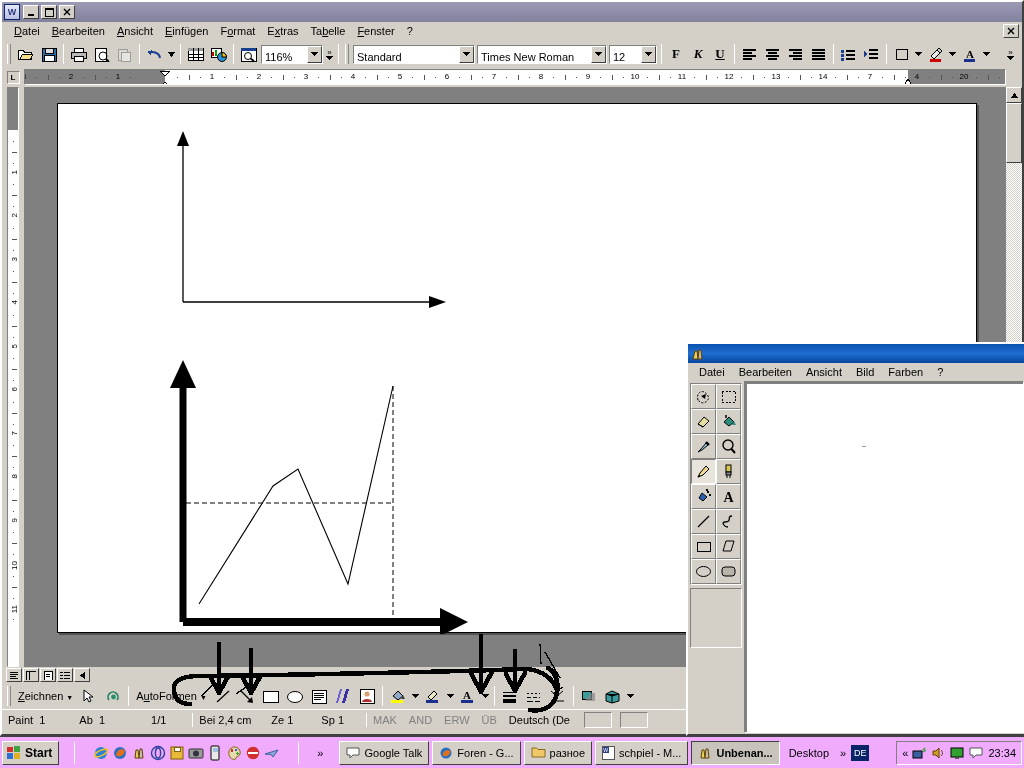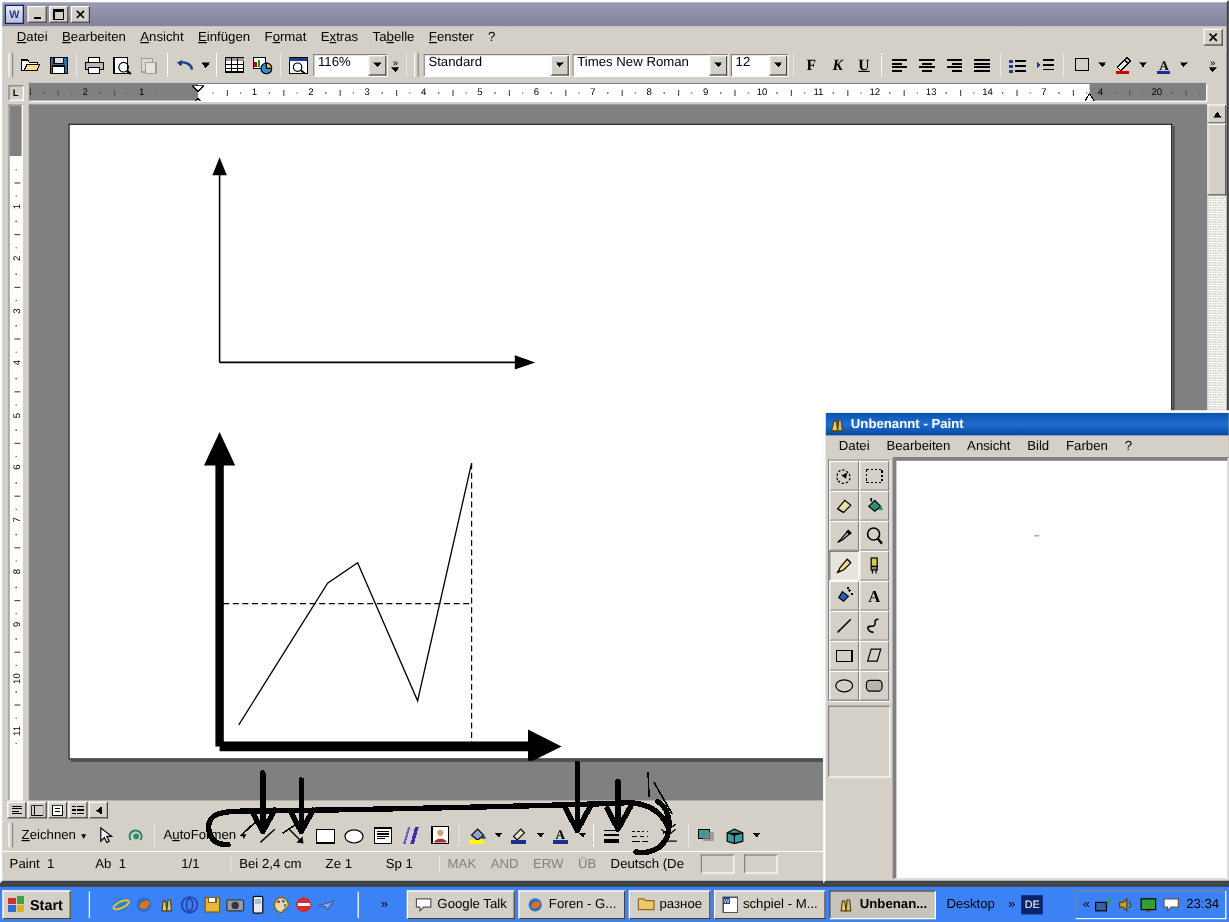--- a/index.html
+++ b/index.html
@@ -66,21 +66,21 @@
   .tb-sep { width: 1px; height: 20px; background: #808080; border-right: 1px solid #fff; margin: 0 3px; }
   .tbi {
     width: 23px; height: 22px; display: flex; align-items: center; justify-content: center;
     color: #000;
   }
   .tbi svg { display: block; }
   .tb-arrow { width: 11px; height: 22px; display:flex;align-items:center;justify-content:center;font-size:7px;}
   .combo {
     height: 19px; background: #fff; border: 1px solid;
     border-color: #808080 #ffffff #ffffff #808080;
-    display: flex; align-items: flex-start; font-size: 11px; padding-left: 3px;
+    display: flex; align-items: flex-end; font-size: 11px; padding-left: 3px;
     margin: 0 1px; color:#000;
   }
   .combo .cval { flex: 1; white-space: nowrap; overflow: hidden; }
   .combo .cbtn {
     width: 15px; height: 17px; background: #d4d0c8;
     border: 1px solid; border-color: #ffffff #404040 #404040 #ffffff;
     display: flex; align-items: center; justify-content: center; font-size: 6px;
   }
   .fmtbtn { width:22px;height:22px;display:flex;align-items:center;justify-content:center;font-size:13px;color:#000;}
 
@@ -191,21 +191,21 @@
   .tool.sel { border-color:#808080 #ffffff #ffffff #808080; background:#e8e4dc; }
   #tool-options { margin: 3px 0 0 2px; width:52px;height:60px;
      border:1px solid; border-color:#808080 #fff #fff #808080; background:#d4d0c8;}
   #paint-canvas-wrap { flex:1; background:#808080; padding:2px 0 0 2px;
      border:1px solid; border-color:#808080 #fff #fff #808080; }
   #paint-canvas { background:#ffffff; width:100%; height:100%; position:relative;}
 
   
   #taskbar {
     position:absolute; left:0; bottom:0; width:1024px; height:32px;
-    background:#3b82f6; border-top:3px solid #404040;
+    background:#f0abfc; border-top:1px solid #404040;
     display:flex; align-items:center; gap:13px; padding: 0 2px;
   }
   #start-btn {
     height:24px; display:flex;align-items:center;gap:3px; padding: 0 6px 0 3px;
     background:#d4d0c8; border:1px solid;
     border-color:#ffffff #404040 #404040 #ffffff;
     font-weight:bold; font-size:12px;
   }
   #quicklaunch { display:flex;align-items:center; gap:1px; padding: 0 2px;}
   .ql-icon { width:18px;height:18px; display:flex;align-items:center;justify-content:center;}
@@ -880,21 +880,20 @@
 </div>
 
 <div id="paint-window">
   <div id="paint-titlebar">
     <div class="picon">
       <svg width="14" height="14">
           <path d="M2,12 L4,4 L6,4 L7,12 Z" fill="#e8d060" stroke="#604000" class="no-crisp"></path>
           <path d="M7,12 L8,3 L10,3 L11,12 Z" fill="#c0b8a0" stroke="#604000" class="no-crisp"></path>
         </svg>
     </div>
-    <div class="ttl" style="flex:1">Unbenannt - Paint</div>
   </div>
   <div id="paint-menubar">
     <div class="mi">Datei</div>
     <div class="mi">Bearbeiten</div>
     <div class="mi">Ansicht</div>
     <div class="mi">Bild</div>
     <div class="mi">Farben</div>
     <div class="mi">?</div>
   </div>
   <div id="paint-body">

